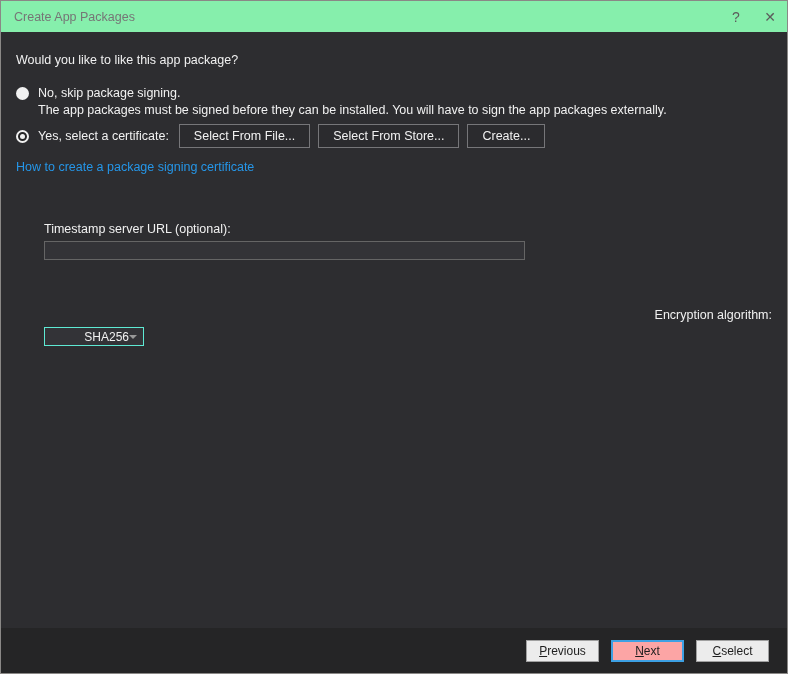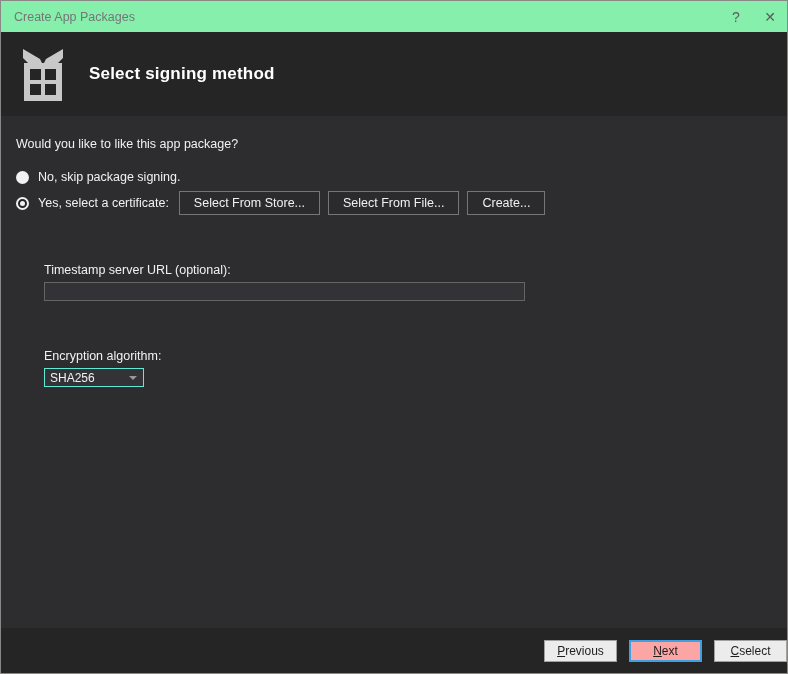--- a/index.html
+++ b/index.html
@@ -58,34 +58,35 @@
     height: 24px; padding: 0 14px; margin-right: 8px; cursor: default;
   }
   .link { color: #2596e8; margin-top: 12px; text-decoration: none; display: inline-block; cursor: pointer; }
   .form-section { margin-left: 28px; margin-top: 19px; }
   .field-label { display: block; margin-bottom: 5px; margin-top: 48px; }
   .text-input {
     width: 481px; height: 19px; background: #333337; border: 1px solid #656565;
     color: #f1f1f1; font-size: 12px; padding: 0 4px;
     font-family: "Liberation Sans", sans-serif;
   }
-  .enc-section { margin-left: 28px; margin-top: 15px; }
+  .enc-section { margin-left: 28px; margin-top: 15px; text-align: right; }
   .dropdown {
     width: 100px; height: 19px; background: #333337; border: 1px solid #5eead4;
     display: flex; align-items: center; cursor: default;
   }
   .dropdown-value { flex: 1 1 auto; padding-left: 5px; font-size: 12px; color: #f1f1f1; }
   .caret {
     width: 0; height: 0; border-left: 4px solid transparent; border-right: 4px solid transparent;
     border-top: 4px solid #999999; margin-right: 6px;
   }
   
   .footer {
     height: 45px; background: #252526; flex: 0 0 auto;
     display: flex; align-items: center; justify-content: flex-end;
+    padding-right: 18px;
   }
   .win-btn {
     min-width: 73px; height: 22px; margin-left: 12px;
     background: #ececec; border: 1px solid #a0a0a0; color: #1e1e1e;
     font-size: 12px; font-family: "Liberation Sans", sans-serif; cursor: default;
     display: inline-flex; align-items: center; justify-content: center;
   }
   .win-btn.default-btn { border: 2px solid #3da0e3; background: #fca5a5; }
   .ak { text-decoration: underline; }
 </style>
@@ -95,52 +96,42 @@
 <div class="window">
 
   <div class="titlebar">
     <div class="titlebar-title">Create App Packages</div>
     <div class="titlebar-controls">
       <button class="titlebar-btn">?</button>
       <button class="titlebar-btn">✕</button>
     </div>
   </div>
 
-  <div class="header">
-    <svg class="gift" viewBox="0 0 44 56">
-      <polygon points="2,3 19,13 21,17 8,18 2,12" fill="#c8c8c8"></polygon>
-      <polygon points="42,3 25,13 23,17 36,18 42,12" fill="#c8c8c8"></polygon>
-      <rect x="3" y="17" width="38" height="38" fill="#c8c8c8"></rect>
-      <rect x="9" y="23" width="11" height="11" fill="#252526"></rect>
-      <rect x="24" y="23" width="11" height="11" fill="#252526"></rect>
-      <rect x="9" y="38" width="11" height="11" fill="#252526"></rect>
-      <rect x="24" y="38" width="11" height="11" fill="#252526"></rect>
-    </svg>
-    <div class="header-title">Select signing method</div>
-  </div>
 
   <div class="content">
 
     <div class="question">Would you like to like this app package?</div>
 
     <div class="radio-row">
       <span class="radio-glyph radio-unselected"></span>
       <span class="radio-label">No, skip package signing.</span>
     </div>
+    <div class="radio-desc">The app packages must be signed before they can be installed. You will have to sign the app packages externally.</div>
 
     <div class="radio-row yes-row">
       <span class="radio-glyph radio-selected">
           <span class="dot"></span>
         </span>
       <span class="radio-label">Yes, select a certificate:</span>
+      <button class="dark-btn">Select From File...</button>
       <button class="dark-btn">Select From Store...</button>
-      <button class="dark-btn">Select From File...</button>
       <button class="dark-btn">Create...</button>
     </div>
 
+    <a class="link">How to create a package signing certificate</a>
 
     <div class="form-section">
       <label class="field-label">Timestamp server URL (optional):</label>
       <input class="text-input" type="text" value="" style="">
     </div>
 
     <div class="enc-section">
       <label class="field-label">Encryption algorithm:</label>
       <div class="dropdown">
         <span class="dropdown-value">SHA256</span>

